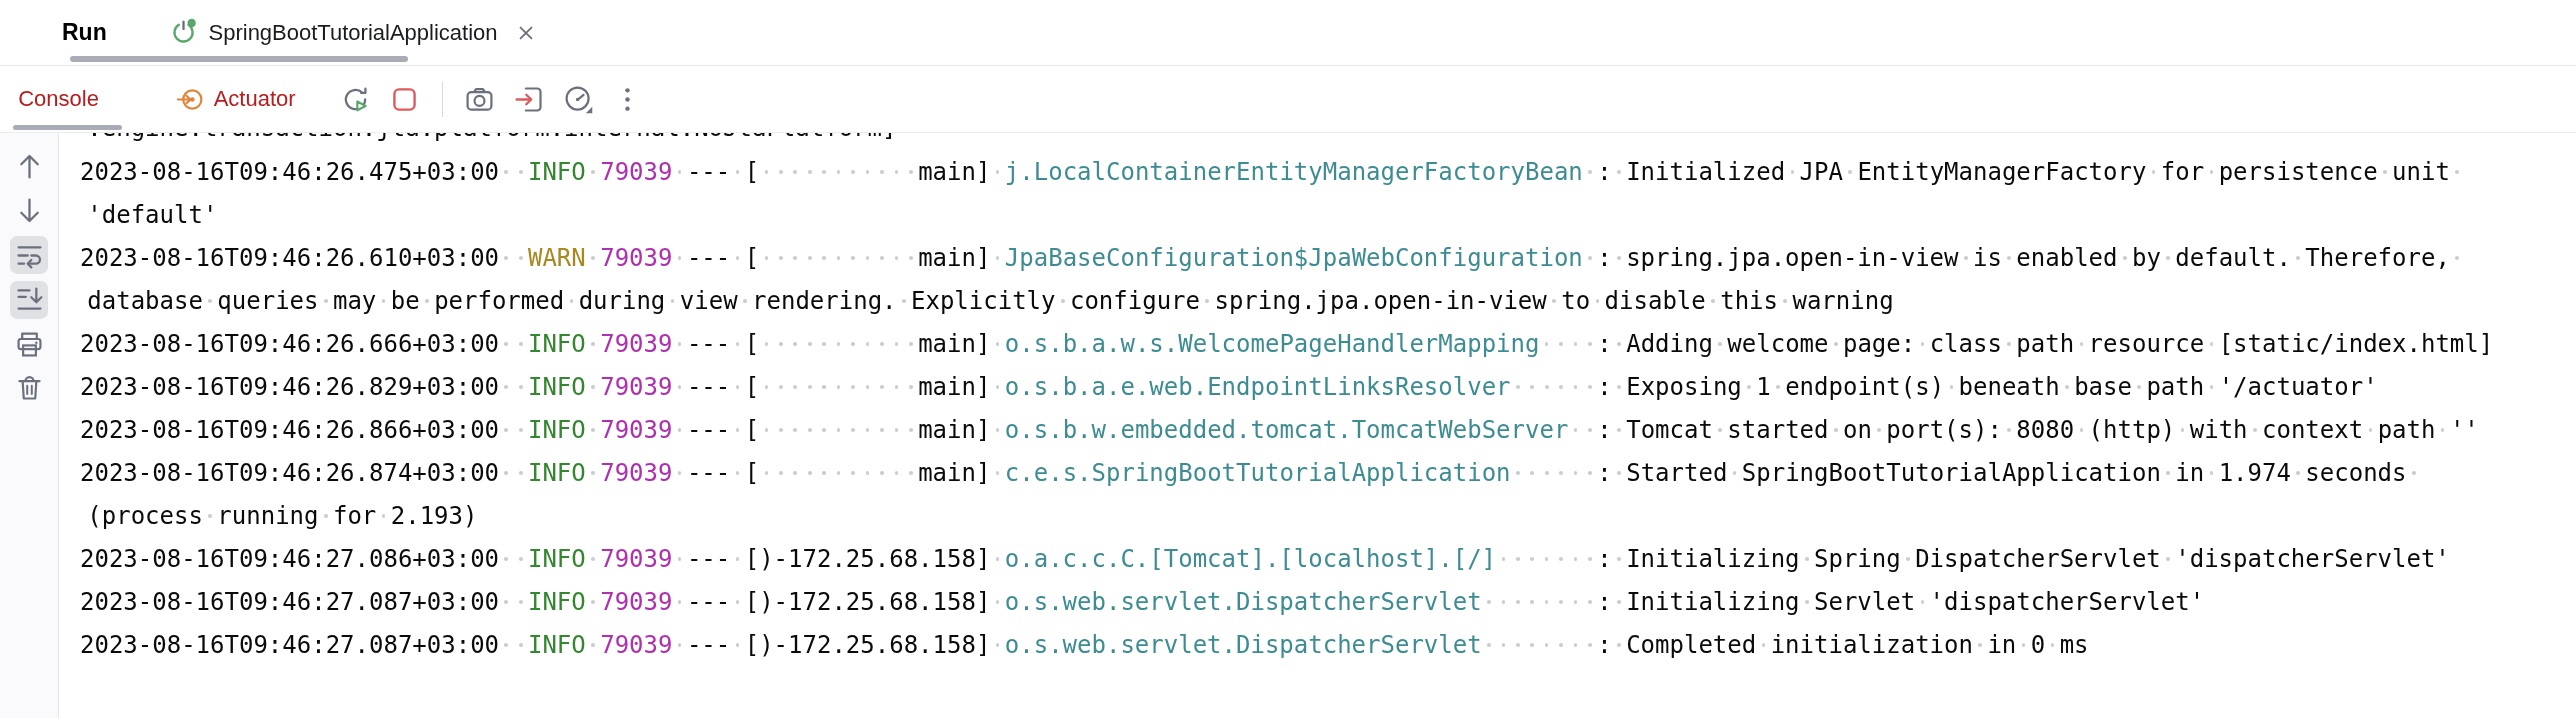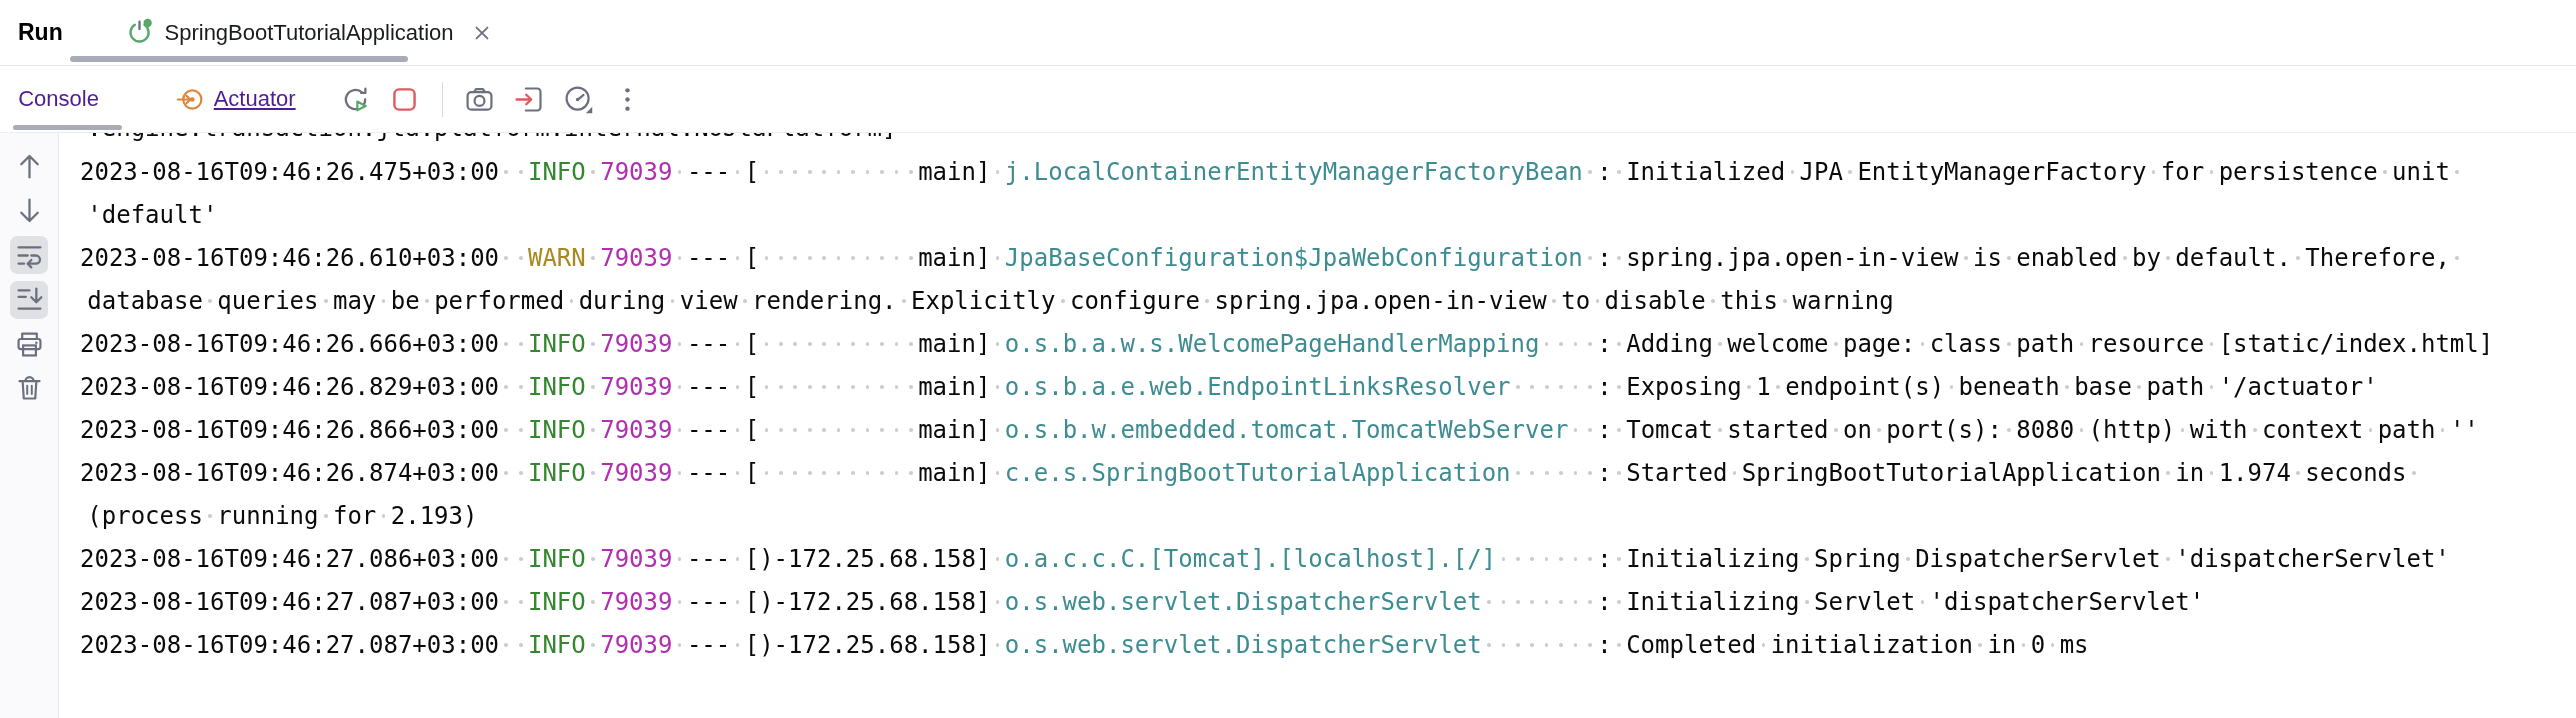--- a/index.html
+++ b/index.html
@@ -1,32 +1,32 @@
 <!DOCTYPE html>
 <html style="font-size:14.6px"><head>
 <meta charset="utf-8">
 <style>
   * { margin:0; padding:0; box-sizing:border-box; }
   html,body { width:2576px; height:718px; background:#FFFFFF; overflow:hidden;
               font-family:"Liberation Sans", sans-serif; }
 
   
   .titlebar { position:relative; height:66px; background:#FFFFFF;
-              border-bottom:0.9px solid #E6E8EC; display:flex; align-items:center; }
+              border-bottom:0.9px solid #E6E8EC; display:flex; align-items:center;padding-left:44px; }
   .run-title { font-size:23px; font-weight:bold; color:#000; padding-left:18px; }
   .run-tab { display:flex; align-items:center; gap:11px; margin-left:49px; height:100%;
              padding:0 12.8px; cursor:pointer; }
   .run-tab-title { font-size:22px; color:#1A1C20; }
   .tab-underline { position:absolute; left:70px; bottom:2.7px; width:338px; height:6.4px;
                    border-radius:3.6px; background:#A9ACB6; }
 
   
   .toolbar { position:relative; height:67px; background:#FFFFFF;
              border-bottom:0.9px solid #ECEDF0; display:flex; align-items:center; }
-  .tw-tab { font-size:22px; color:#4c1d95; padding:0 16.4px; height:100%;
+  .tw-tab { font-size:22px; color:#b91c1c; padding:0 16.4px; height:100%;
             display:flex; align-items:center; gap:9px; cursor:pointer; }
   .tw-tab.first { margin-left:1.8px; }
   .console-underline { position:absolute; left:12.8px; bottom:1.8px; width:109px; height:5.5px;
                        border-radius:2.7px; background:#A9ACB6; }
   .tb-btn { width:42px; height:42px; border-radius:7.3px; display:flex; align-items:center;
             justify-content:center; cursor:pointer; }
   .tb-sep { width:0.9px; height:35px; background:#D8DAE0; margin:0 9px; }
   .tb-group { display:flex; align-items:center; gap:7.3px; margin-left:22px; }
 
   
@@ -75,21 +75,21 @@
       </svg>
     </span>
   </div>
   <div class="tab-underline"></div>
 </div>
 
 <div class="toolbar">
   <div class="tw-tab first">
     <span>Console</span>
   </div>
-  <div class="tw-tab" style="margin-left:44px;text-decoration:underline;">
+  <div class="tw-tab" style="margin-left:44px;">
     <span>
       <svg width="29" height="29" viewBox="0 0 32 32" fill="none">
         <circle cx="18" cy="16" r="10" stroke="#E08438" stroke-width="2.4"></circle>
         <path d="M2 16h13" stroke="#E08438" stroke-width="2.4" stroke-linecap="round"></path>
         <path d="M11.5 11.8 15.8 16l-4.3 4.2" stroke="#E08438" stroke-width="2.4" stroke-linecap="round" stroke-linejoin="round" fill="none"></path>
         <circle cx="18" cy="16" r="2.6" fill="#E08438"></circle>
       </svg>
     </span>
     <span>Actuator</span>
   </div>

